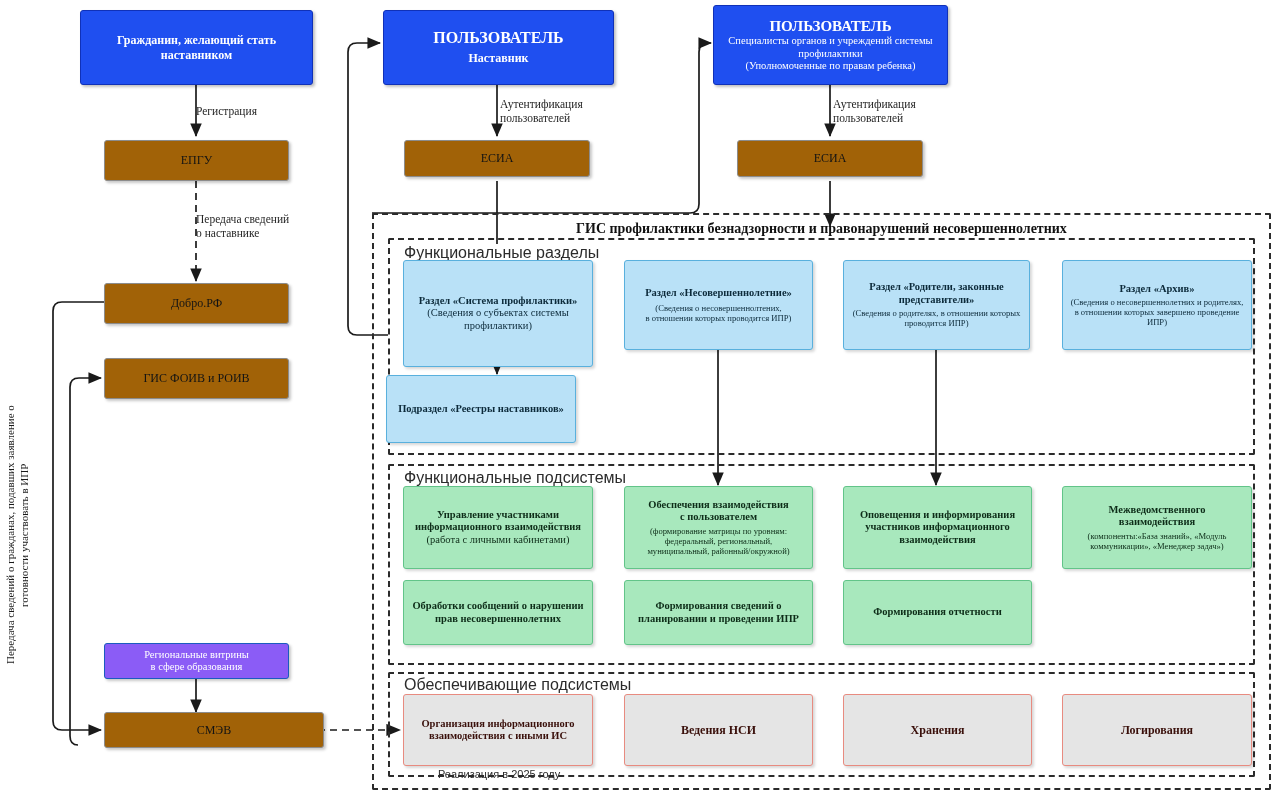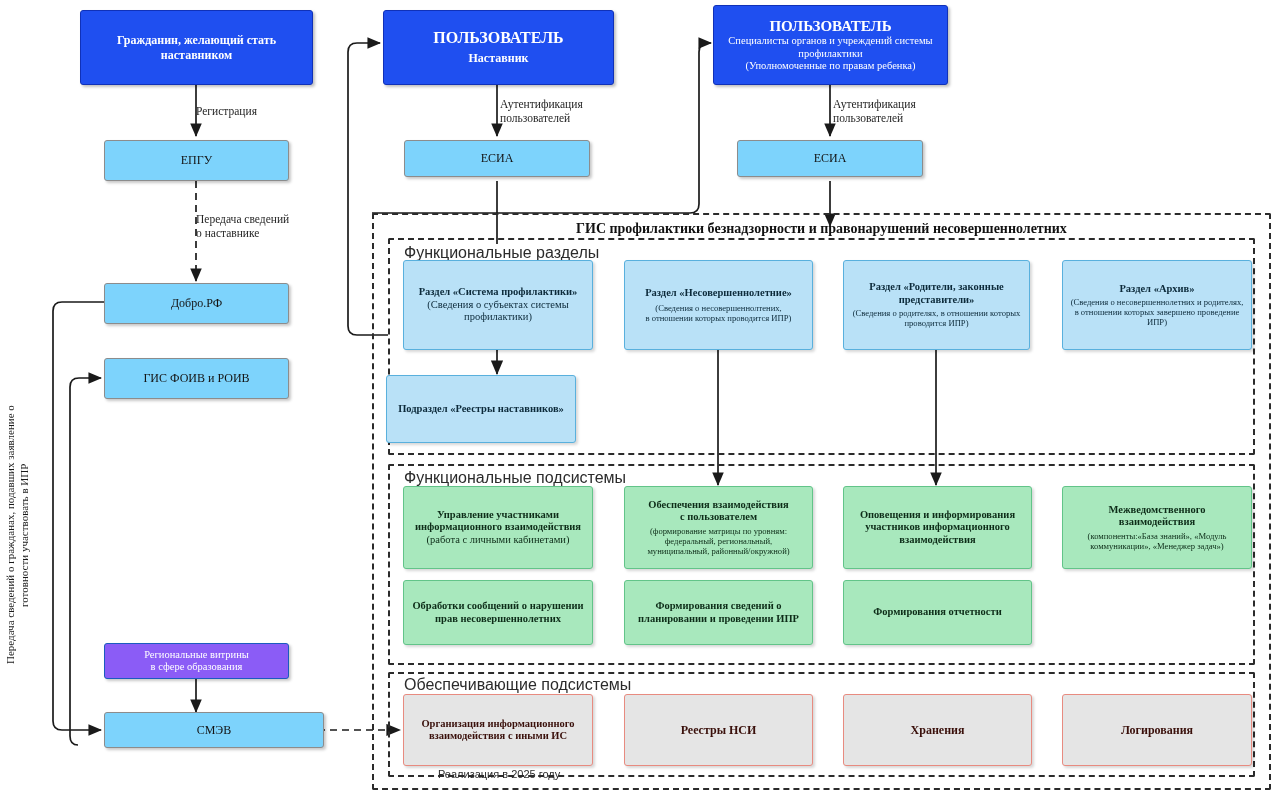--- a/index.html
+++ b/index.html
@@ -25,21 +25,21 @@
     border-radius:3px;
     padding:4px 6px;
     line-height:1.18;
   }
   .node .t1{font-weight:bold;}
 
   .blue{background:#1f4ff0;border:1px solid #1031b8;color:#ffffff;
         box-shadow:2px 2px 3px rgba(0,0,0,.25);}
   .blue2{background:#8b5cf6;border:1px solid #1b5bbf;color:#ffffff;
         box-shadow:2px 2px 3px rgba(0,0,0,.22);}
-  .gray{background:#7dd3fc;border:1px solid #8c8c8c;color:#141414;
+  .gray{background:#a16207;border:1px solid #8c8c8c;color:#141414;
         box-shadow:2px 2px 3px rgba(0,0,0,.22);}
   .cyan{background:#b9e1f7;border:1px solid #59b0dd;color:#0c2a3a;
         box-shadow:2px 2px 3px rgba(0,0,0,.16);}
   .green{background:#a8e8bd;border:1px solid #62c489;color:#0d2c18;
         box-shadow:2px 2px 3px rgba(0,0,0,.16);}
   .pink{background:#e5e5e5;border:1px solid #e88b80;color:#3a100b;
         box-shadow:2px 2px 3px rgba(0,0,0,.16);}
 
   .dashbox{
     position:absolute;box-sizing:border-box;
@@ -179,21 +179,21 @@
   <div class="node gray" style="left:737px;top:140px;width:186px;height:37px;">
     <div class="fs12">ЕСИА</div>
   </div>
 
   <div class="dashbox" style="left:372px;top:213px;width:899px;height:577px;"></div>
   <div class="gistitle" style="left:372px;top:221px;width:899px;">ГИС профилактики безнадзорности и правонарушений несовершеннолетних</div>
 
   <div class="dashbox" style="left:388px;top:238px;width:867px;height:217px;"></div>
   <div class="grouplabel" style="left:400px;top:244px;">Функциональные      разделы</div>
 
-  <div class="node cyan" style="left:403px;top:260px;width:190px;height:90px;">
+  <div class="node cyan" style="left:403px;top:260px;width:190px;height:107px;">
     <div class="t1 fs11" style="white-space:pre-line;">Раздел «Система профилактики»</div>
     <div class="fs11" style="white-space:pre-line;">(Сведения о субъектах системы
 профилактики)</div>
   </div>
 
   <div class="node cyan" style="left:624px;top:260px;width:189px;height:90px;">
     <div class="t1 fs11" style="white-space:pre-line;">Раздел «Несовершеннолетние»</div>
     <div class="fs9" style="white-space:pre-line;margin-top:3px;">(Сведения о несовершеннолтених,
 в отношении которых проводится ИПР)</div>
   </div>
@@ -262,21 +262,21 @@
 
   <div class="dashbox" style="left:388px;top:672px;width:867px;height:105px;"></div>
   <div class="grouplabel" style="left:400px;top:676px;">Обеспечивающие подсистемы</div>
 
   <div class="node pink" style="left:403px;top:694px;width:190px;height:72px;">
     <div class="t1 fs11" style="white-space:pre-line;">Организация информационного
 взаимодействия с иными ИС</div>
   </div>
 
   <div class="node pink" style="left:624px;top:694px;width:189px;height:72px;">
-    <div class="t1 fs12">Реестры НСИ</div>
+    <div class="t1 fs12">Ведения НСИ</div>
   </div>
 
   <div class="node pink" style="left:843px;top:694px;width:189px;height:72px;">
     <div class="t1 fs12">Хранения</div>
   </div>
 
   <div class="node pink" style="left:1062px;top:694px;width:190px;height:72px;">
     <div class="t1 fs12">Логирования</div>
   </div>
 

